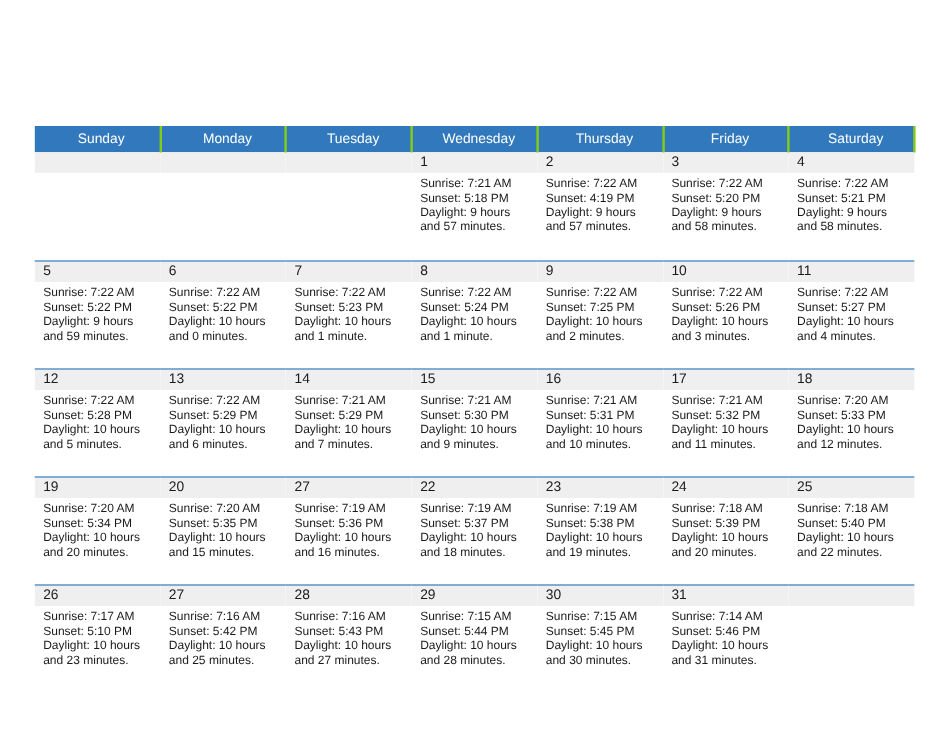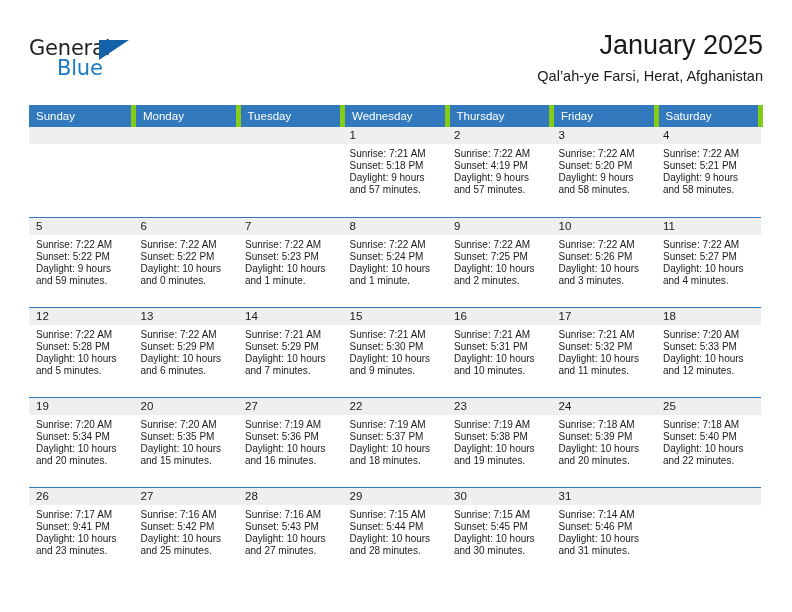--- a/index.html
+++ b/index.html
@@ -91,25 +91,25 @@
     top: 105px;
     width: 734px;
     border-collapse: collapse;
     table-layout: fixed;
   }
   .calendar th {
     background: #3179bc;
     color: #ffffff;
     font-size: 11.5px;
     font-weight: normal;
-    text-align: left;
+    text-align: center;
     padding: 5px 0 5px 7px;
     height: 19px;
     box-sizing: border-box;
-    border-right: 5px solid #84cc16;
+    border-right: 2px solid #84cc16;
   }
   .calendar td {
     vertical-align: top;
     padding: 0;
     width: 104.85px;
     height: 90px;
     box-sizing: border-box;
     border-top: 1px solid #3179bc;
     background: #ffffff;
   }
@@ -134,34 +134,20 @@
   .cell-body div {
     white-space: nowrap;
   }
   .empty-cell .cell-body { visibility: hidden; }
 </style>
 </head>
 <body>
 
 <div class="page">
 
-  <div class="header">
-
-    <div class="logo">
-      <span class="logo-general">General</span>
-      <span class="logo-triangle"></span>
-      <span class="logo-blue">Blue</span>
-    </div>
-
-    <div class="title-block">
-      <div class="cal-title">January 2025</div>
-      <div class="cal-subtitle">Qal’ah-ye Farsi, Herat, Afghanistan</div>
-    </div>
-
-  </div>
 
   <table class="calendar">
     <thead>
       <tr>
         <th>Sunday</th>
         <th>Monday</th>
         <th>Tuesday</th>
         <th>Wednesday</th>
         <th>Thursday</th>
         <th>Friday</th>
@@ -427,21 +413,21 @@
               <div>Daylight: 10 hours</div>
               <div>and 22 minutes.</div>
             </div>
           </td>
         </tr>
         <tr class="week-row">
           <td>
             <div class="daynum-band">26</div>
             <div class="cell-body">
               <div>Sunrise: 7:17 AM</div>
-              <div>Sunset: 9:41 PM</div>
+              <div>Sunset: 5:10 PM</div>
               <div>Daylight: 10 hours</div>
               <div>and 23 minutes.</div>
             </div>
           </td>
           <td>
             <div class="daynum-band">27</div>
             <div class="cell-body">
               <div>Sunrise: 7:16 AM</div>
               <div>Sunset: 5:42 PM</div>
               <div>Daylight: 10 hours</div>

